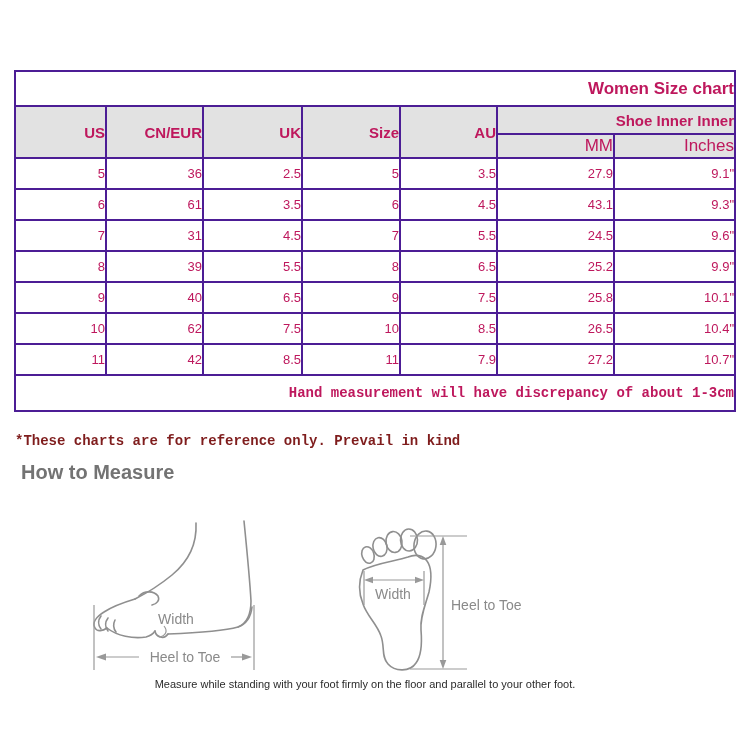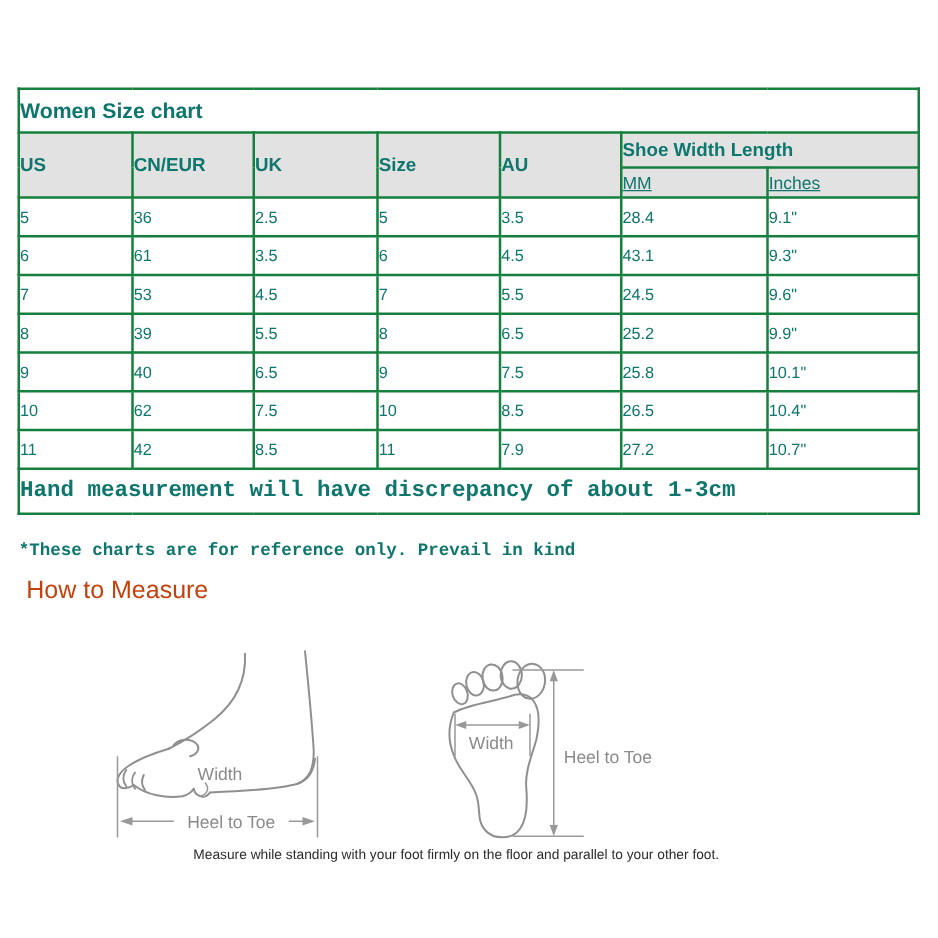--- a/index.html
+++ b/index.html
@@ -2,33 +2,33 @@
 <html><head>
 <meta charset="utf-8">
 <style>
   html,body{margin:0;padding:0;background:#fff;}
   .sheet{position:relative;width:750px;height:750px;background:#ffffff;overflow:hidden;
          font-family:"Liberation Sans",sans-serif;color:#1a1a1a;}
 
   
   table.sizes{position:absolute;left:14px;top:70px;width:720px;border-collapse:collapse;
               table-layout:fixed;}
-  table.sizes td{border:2px solid #15803d;text-align:left;vertical-align:middle;
-                 font-size:13px;color:#0f766e;padding:0;}
+  table.sizes td{border:2px solid #4c1d95;text-align:right;vertical-align:middle;
+                 font-size:13px;color:#be185d;padding:0;}
   tr.title-row td{height:33px;font-size:17px;font-weight:bold;background:#ffffff;}
   tr.head-row td{height:26px;font-size:15px;font-weight:bold;background:#e2e2e2;}
-  tr.subhead-row td{height:22px;font-size:14px;font-weight:normal;background:#e2e2e2;text-decoration:underline;}
+  tr.subhead-row td{height:22px;font-size:17px;font-weight:normal;background:#e2e2e2;}
   tr.data-row td{height:29px;}
   tr.foot-row td{height:34px;font-family:"Liberation Mono",monospace;font-weight:bold;
-                 font-size:18px;}
+                 font-size:14px;}
 
   
   .ref-note{position:absolute;left:15px;top:433px;font-family:"Liberation Mono",monospace;
-            font-weight:bold;font-size:14px;color:#0f766e;white-space:nowrap;}
-  .htm-heading{position:absolute;left:21px;top:461px;font-size:20px;color:#c2410c;}
+            font-weight:bold;font-size:14px;color:#7f1d1d;white-space:nowrap;}
+  .htm-heading{position:absolute;left:21px;top:461px;font-size:20px;color:#737373;font-weight:bold;}
   .htm-subtitle{position:absolute;left:21px;top:489px;font-size:14.5px;color:#4d4d4d;}
   .caption{position:absolute;left:0;top:678px;width:730px;text-align:center;
            font-size:11px;color:#2b2b2b;}
 
   
   svg.sketch{position:absolute;overflow:visible;}
   .stroke{fill:none;stroke:#8f8f8f;stroke-width:1.6;stroke-linecap:round;}
   .measure{fill:none;stroke:#999;stroke-width:1.2;}
   .arrowhead{fill:#999;stroke:none;}
   .lbl{fill:#8a8a8a;font-size:14px;font-family:"Liberation Sans",sans-serif;}
@@ -51,48 +51,48 @@
     <tbody>
     <tr class="title-row">
       <td colspan="7">Women Size chart</td>
     </tr>
     <tr class="head-row">
       <td rowspan="2">US</td>
       <td rowspan="2">CN/EUR</td>
       <td rowspan="2">UK</td>
       <td rowspan="2">Size</td>
       <td rowspan="2">AU</td>
-      <td colspan="2">Shoe Width Length</td>
+      <td colspan="2">Shoe Inner Inner</td>
     </tr>
     <tr class="subhead-row">
       <td>MM</td>
       <td>Inches</td>
     </tr>
 
     <tr class="data-row">
       <td>5</td>
       <td>36</td>
       <td>2.5</td>
       <td>5</td>
       <td>3.5</td>
-      <td>28.4</td>
+      <td>27.9</td>
       <td>9.1"</td>
     </tr>
     <tr class="data-row">
       <td>6</td>
       <td>61</td>
       <td>3.5</td>
       <td>6</td>
       <td>4.5</td>
       <td>43.1</td>
       <td>9.3"</td>
     </tr>
     <tr class="data-row">
       <td>7</td>
-      <td>53</td>
+      <td>31</td>
       <td>4.5</td>
       <td>7</td>
       <td>5.5</td>
       <td>24.5</td>
       <td>9.6"</td>
     </tr>
     <tr class="data-row">
       <td>8</td>
       <td>39</td>
       <td>5.5</td>

